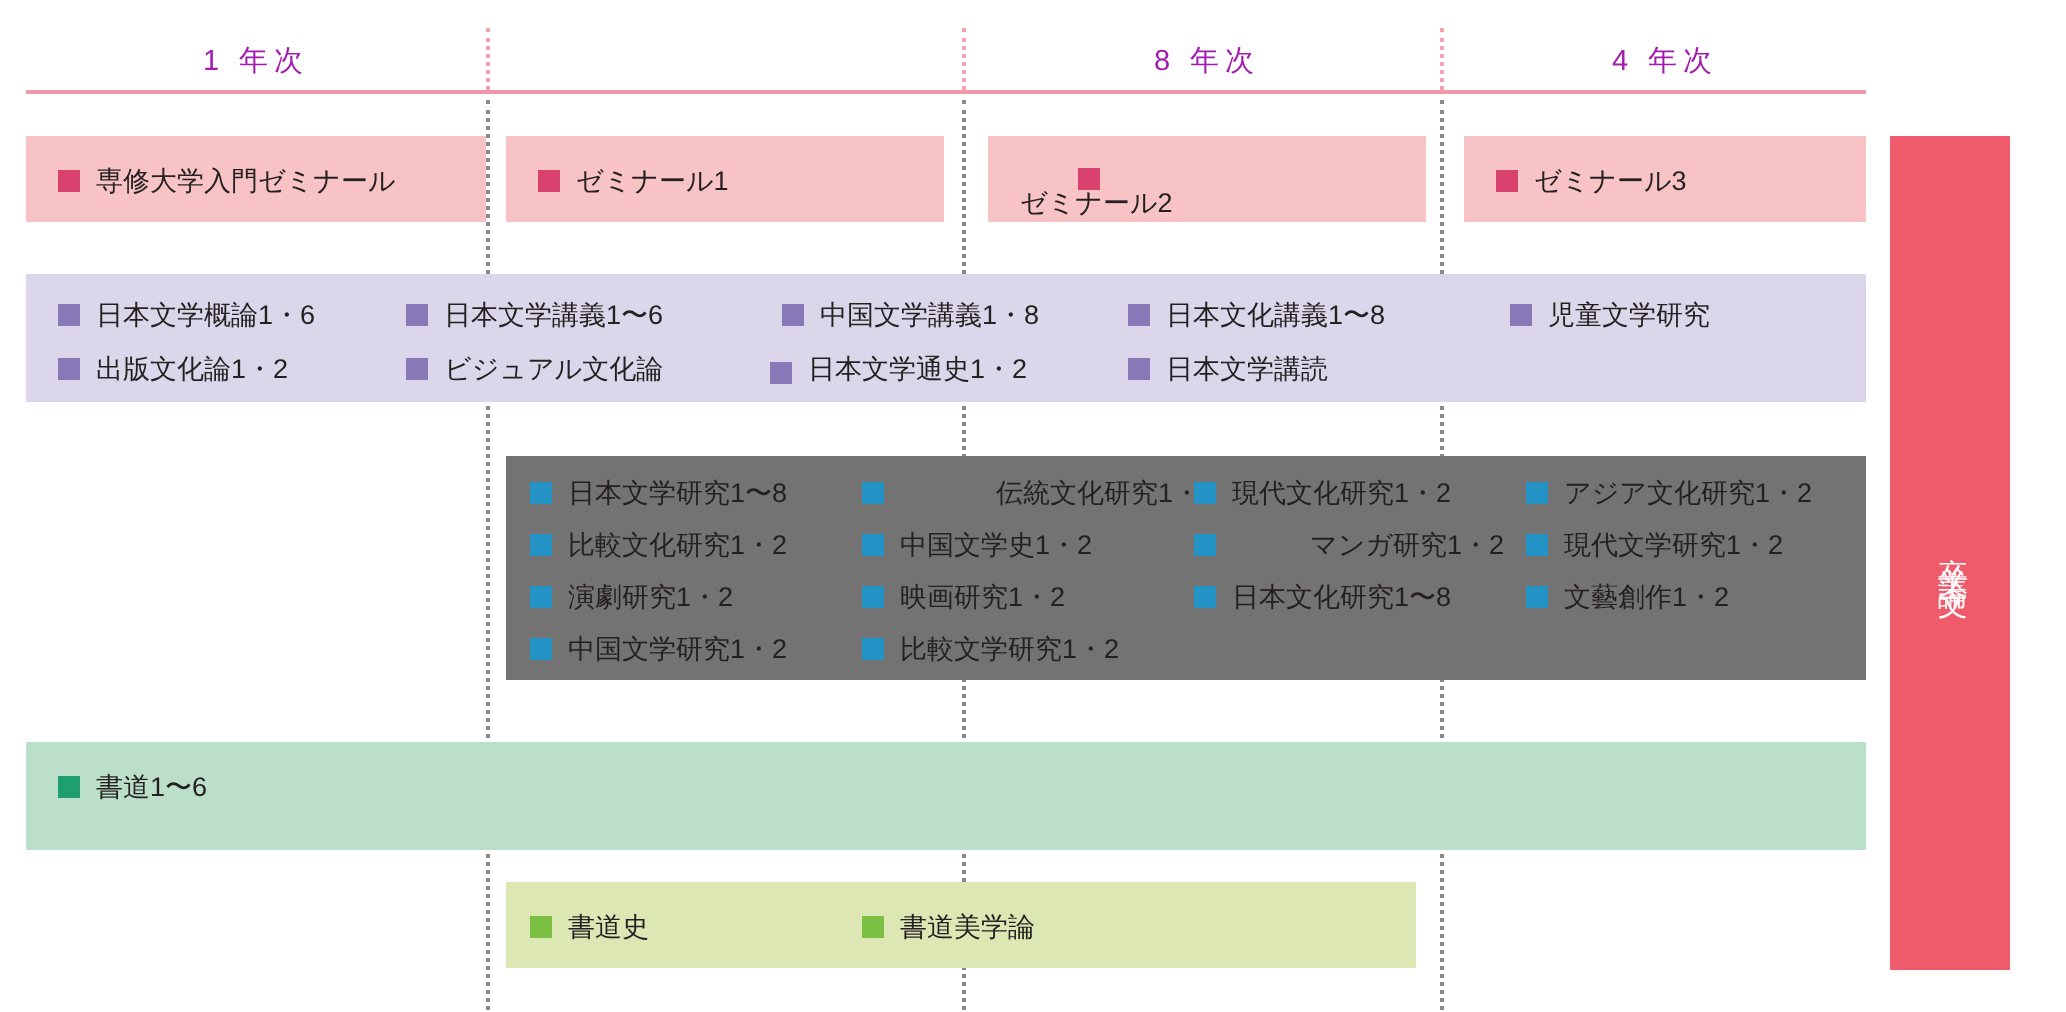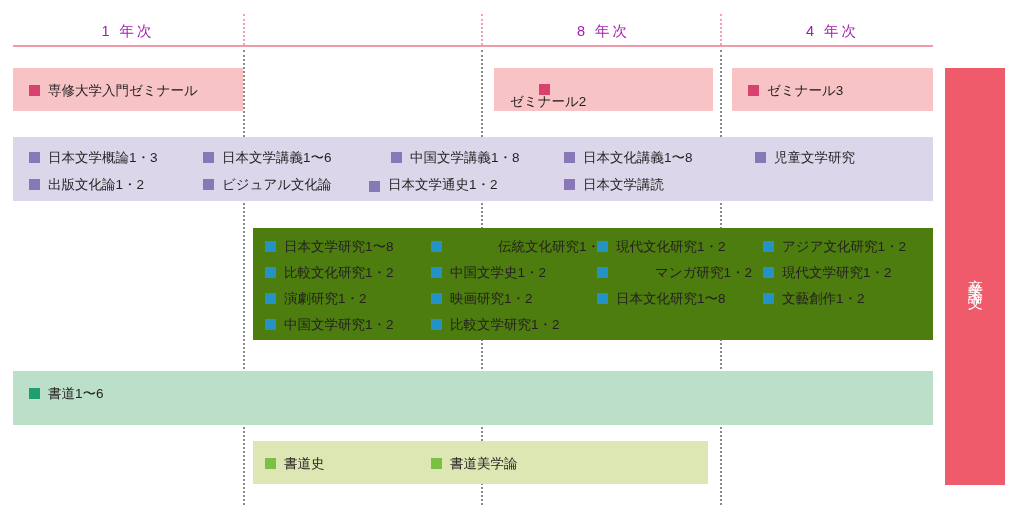--- a/index.html
+++ b/index.html
@@ -49,21 +49,21 @@
     border-left-color: #f4a0ae;
   }
 
   
   .band {
     position: absolute;
     box-sizing: border-box;
   }
   .band.pink  { background: #f8c3c5; }
   .band.purple{ background: #dbd6e9; }
-  .band.blue  { background: #4d7c0f; }
+  .band.blue  { background: #737373; }
   .band.green { background: #bcdfc9; }
   .band.lgreen{ background: #dde7b4; }
 
   
   .course {
     position: absolute;
     display: flex;
     align-items: center;
     white-space: nowrap;
     font-size: 13.5px;
@@ -123,60 +123,66 @@
   <div class="divider top" style="left:720px; top:14px;  height:31px;"></div>
   <div class="divider" style="left:720px; top:50px;  height:455px;"></div>
 
   <div class="band pink" style="left:13px;  top:68px; width:230px; height:43px;">
     <div class="course" style="left:16px; top:16px;">
       <span class="bullet pink"></span>
       <span>専修大学入門ゼミナール</span>
     </div>
   </div>
 
+  <div class="band pink" style="left:253px; top:68px; width:219px; height:43px;">
+    <div class="course" style="left:16px; top:16px;">
+      <span class="bullet pink"></span>
+      <span>ゼミナール1</span>
+    </div>
+  </div>
 
   <div class="band pink" style="left:494px; top:68px; width:219px; height:43px;">
     <div class="course" style="left:16px; top:16px;flex-direction:column;">
       <span class="bullet pink"></span>
       <span>ゼミナール2</span>
     </div>
   </div>
 
   <div class="band pink" style="left:732px; top:68px; width:201px; height:43px;padding-left:20px;">
     <div class="course" style="left:16px; top:16px;">
       <span class="bullet pink"></span>
       <span>ゼミナール3</span>
     </div>
   </div>
 
   <div class="band purple" style="left:13px; top:137px; width:920px; height:64px;">
 
     <div class="course" style="left:16px; top:14px;">
       <span class="bullet purple"></span>
-      <span>日本文学概論1・3</span>
+      <span>日本文学概論1・6</span>
     </div>
     <div class="course" style="left:16px; top:41px;">
       <span class="bullet purple"></span>
       <span>出版文化論1・2</span>
     </div>
 
     <div class="course" style="left:190px; top:14px;">
       <span class="bullet purple"></span>
       <span>日本文学講義1〜6</span>
     </div>
     <div class="course" style="left:190px; top:41px;">
       <span class="bullet purple"></span>
       <span>ビジュアル文化論</span>
     </div>
 
     <div class="course" style="left:378px; top:14px;">
       <span class="bullet purple"></span>
       <span>中国文学講義1・8</span>
     </div>
-    <div class="course" style="left:356px; top:41px;align-items:flex-end;">
+    <div class="course" style="left:372px; top:41px;align-items:flex-end;">
       <span class="bullet purple"></span>
       <span>日本文学通史1・2</span>
     </div>
 
     <div class="course" style="left:551px; top:14px;">
       <span class="bullet purple"></span>
       <span>日本文化講義1〜8</span>
     </div>
     <div class="course" style="left:551px; top:41px;">
       <span class="bullet purple"></span>

